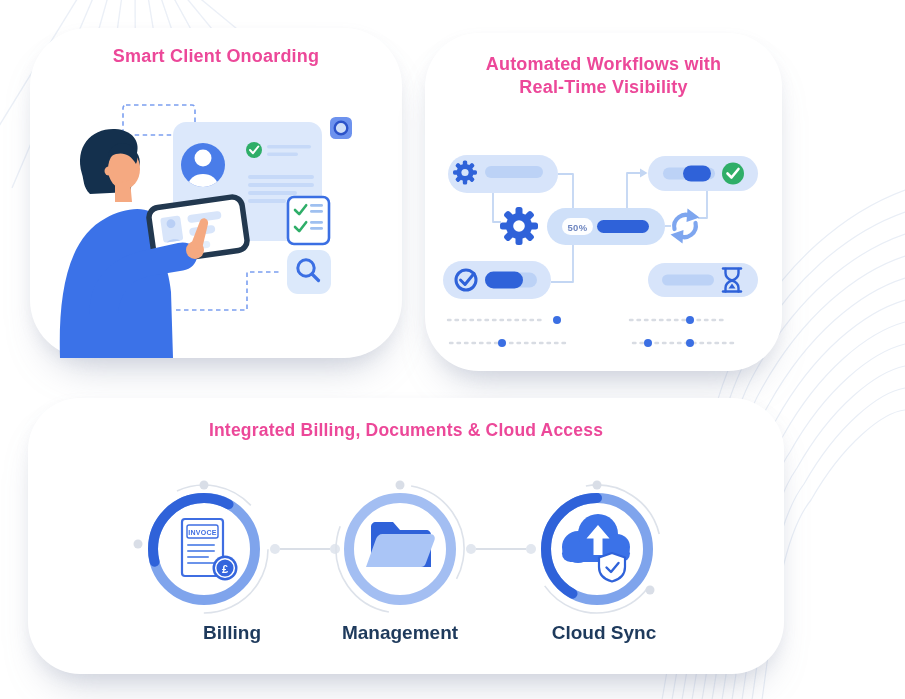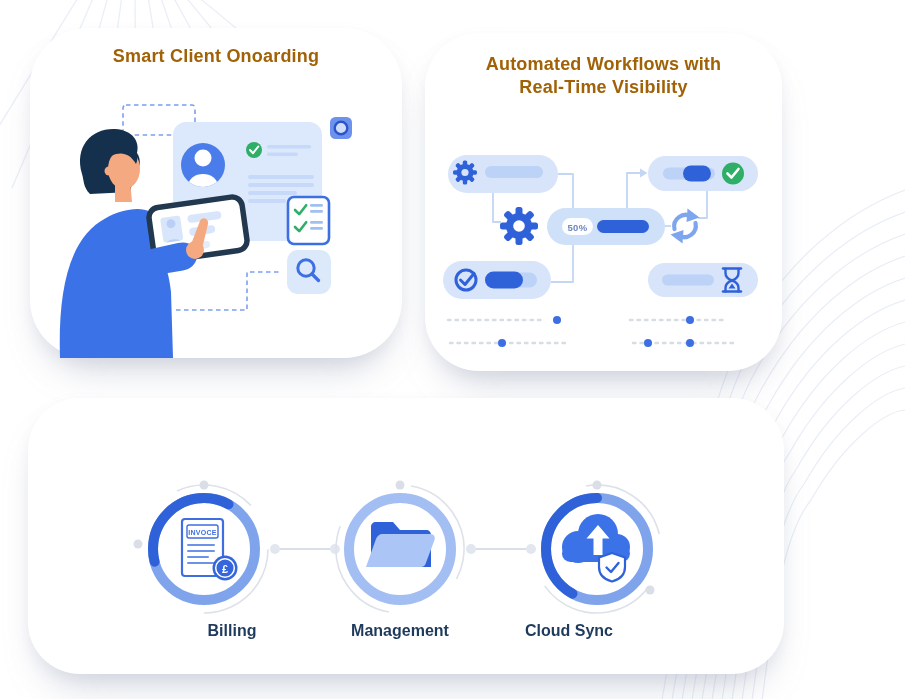--- a/index.html
+++ b/index.html
@@ -4,31 +4,31 @@
 <style>
   html,body{margin:0;padding:0;background:#ffffff;}
   body{width:905px;height:699px;overflow:hidden;font-family:"Liberation Sans",sans-serif;}
   .stage{position:relative;width:905px;height:699px;background:#ffffff;}
   .bg-decor{position:absolute;left:0;top:0;z-index:0;}
   .card{position:absolute;background:#ffffff;z-index:1;
         box-shadow:0 24px 38px -16px rgba(125,138,162,.38),0 6px 14px rgba(140,150,175,.10);}
   #card-onboarding{left:30px;top:28px;width:372px;height:330px;border-radius:58px;}
   #card-workflows{left:425px;top:33px;width:357px;height:338px;border-radius:54px;}
   #card-integrated{left:28px;top:398px;width:756px;height:276px;border-radius:52px;}
-  .card-title{position:absolute;left:0;right:0;text-align:center;color:#a16207;
+  .card-title{position:absolute;left:0;right:0;text-align:center;color:#ec4899;
               font-weight:700;font-size:18px;line-height:1.3;letter-spacing:.2px;}
   #card-onboarding .card-title{top:17px;}
   #card-workflows .card-title{top:20px;}
   #card-integrated .card-title{top:21px;font-size:17.5px;}
   .illus{position:absolute;left:0;}
   #onboarding-svg{top:72px;}
   #workflows-svg{top:105px;}
   #integrated-svg{top:0;}
   .feature-label{position:absolute;top:224px;transform:translateX(-50%);
-                 color:#1e3a5c;font-weight:700;font-size:16px;white-space:nowrap;}
+                 color:#1e3a5c;font-weight:700;font-size:19px;white-space:nowrap;}
 </style>
 </head>
 <body>
 
 <div class="stage">
 
   <svg class="bg-decor" width="905" height="699" viewBox="0 0 905 699">
     <g stroke="#e9eef6" stroke-width="1.4" fill="none" opacity="0.9">
       <path d="M95,-30 L-25,165"></path>
         <path d="M105,-30 L12,188"></path>
@@ -229,20 +229,21 @@
         <circle cx="132" cy="182" r="4"></circle>
         <circle cx="77" cy="205" r="4"></circle>
         <circle cx="265" cy="182" r="4"></circle>
         <circle cx="223" cy="205" r="4"></circle>
         <circle cx="265" cy="205" r="4"></circle>
       </g>
     </svg>
   </div>
 
   <div class="card" id="card-integrated">
+    <div class="card-title">Integrated Billing, Documents &amp; Cloud Access</div>
     <svg class="illus" id="integrated-svg" width="756" height="276" viewBox="0 0 756 276">
       <g>
         <path d="M252,151 H302" stroke="#dadfe7" stroke-width="2" fill="none"></path>
         <path d="M448,151 H498" stroke="#dadfe7" stroke-width="2" fill="none"></path>
         <circle cx="247" cy="151" r="5" fill="#e2e7ef"></circle>
         <circle cx="307" cy="151" r="5" fill="#e2e7ef"></circle>
         <circle cx="443" cy="151" r="5" fill="#e2e7ef"></circle>
         <circle cx="503" cy="151" r="5" fill="#e2e7ef"></circle>
       </g>
       <g fill="none" stroke="#dde2ea" stroke-width="1.6">
@@ -302,16 +303,16 @@
         <path d="M570,127 L581.5,140.5 H574.5 V157 H565.5 V140.5 H558.5 Z" fill="#ffffff"></path>
         <g>
           <path d="M584,155 L597,159.5 V169 C597,176.5 591.5,181.5 584,183.5 C576.5,181.5 571,176.5 571,169 V159.5 Z" fill="#ffffff" stroke="#2f62d9" stroke-width="2.2" stroke-linejoin="round"></path>
           <path d="M578.5,169.5 L583,174 L590.5,165" stroke="#2f62d9" stroke-width="2.4" fill="none" stroke-linecap="round" stroke-linejoin="round"></path>
         </g>
       </g>
     </svg>
 
     <div class="feature-label" style="left:204px">Billing</div>
     <div class="feature-label" style="left:372px">Management</div>
-    <div class="feature-label" style="left:541px">Cloud Sync</div>
+    <div class="feature-label" style="left:576px">Cloud Sync</div>
   </div>
 
 </div>
 
 </body></html>

